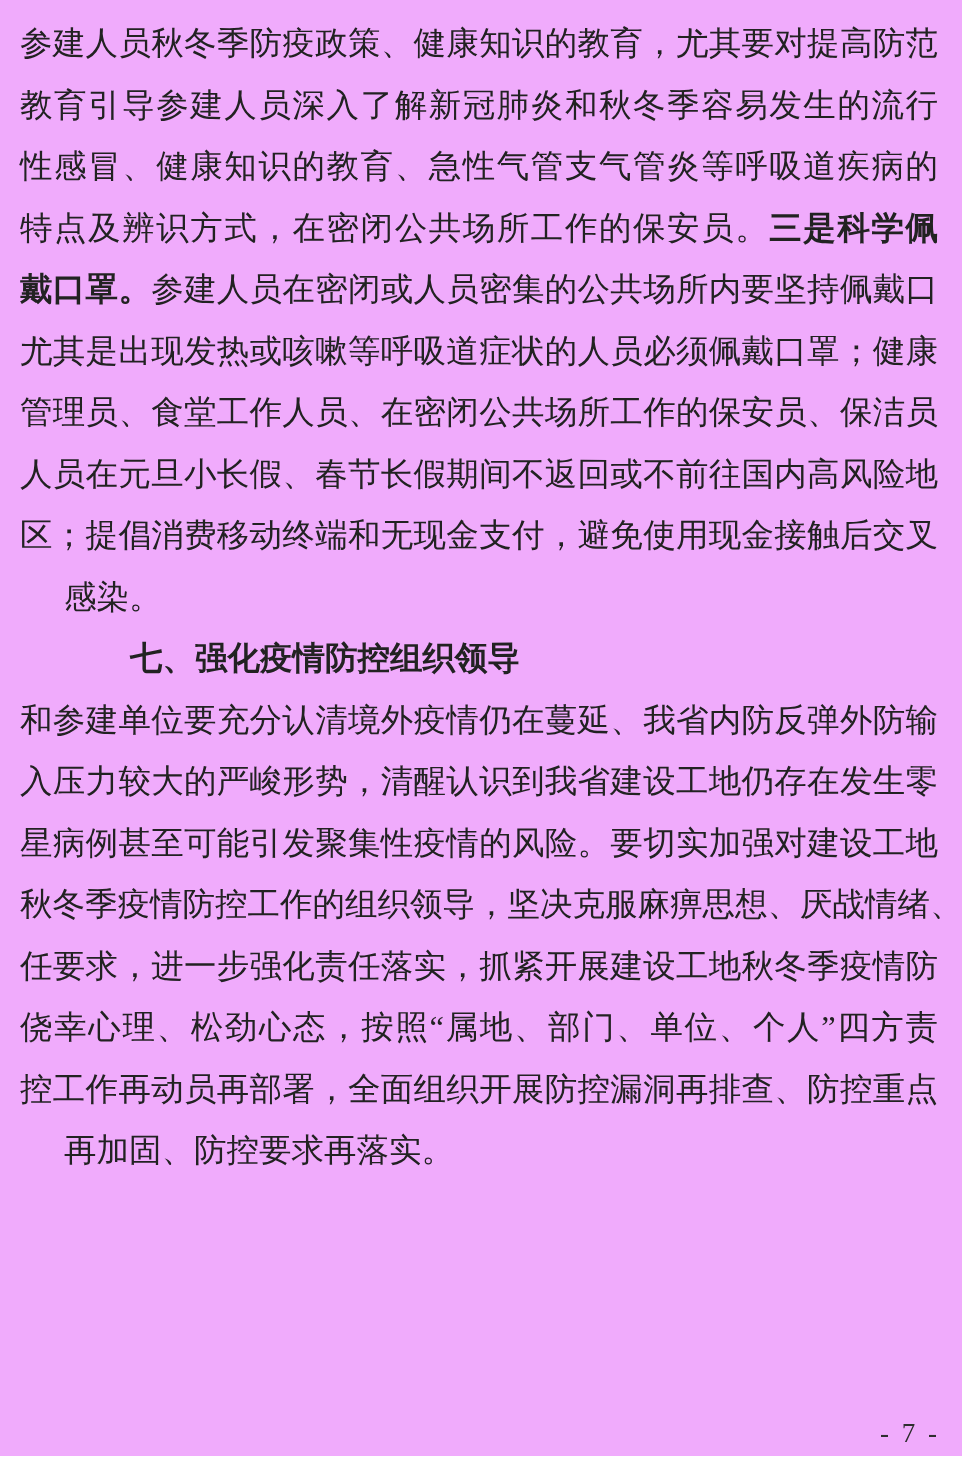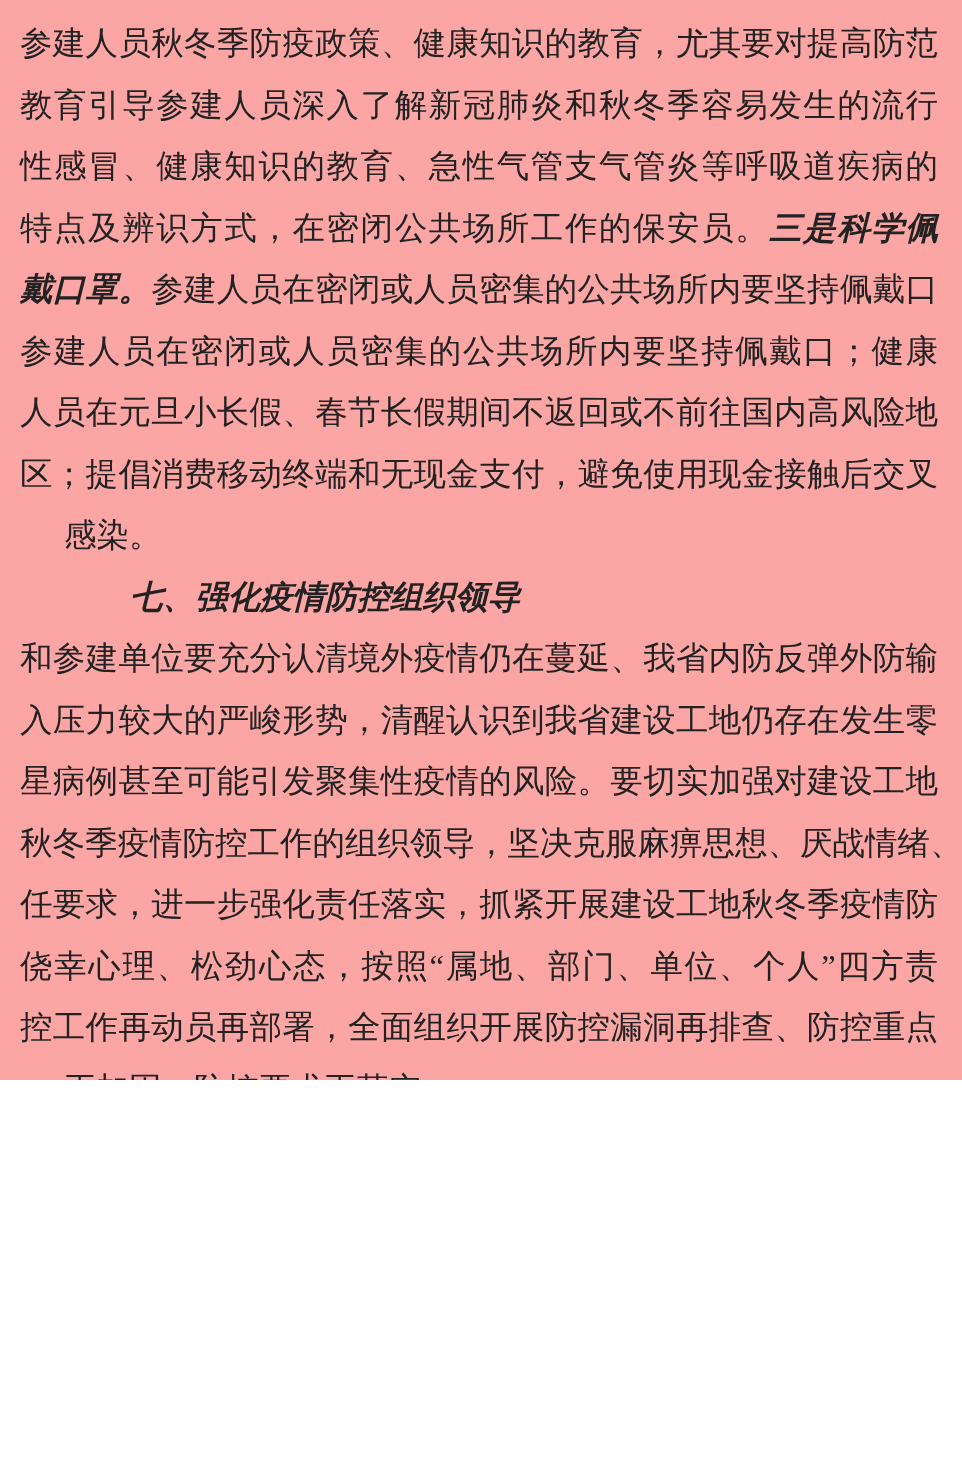--- a/index.html
+++ b/index.html
@@ -11,22 +11,22 @@
     width: 962px;
     height: 1464px;
     font-family: "Liberation Serif", "DejaVu Serif", serif;
     color: #212121;
     overflow: hidden;
   }
   .page {
     position: relative;
     box-sizing: border-box;
     width: 962px;
-    height: 1080px;
-    background: #fca5a5;
+    height: 1456px;
+    background: #f0abfc;
     padding: 13px 24px 0 20px;
     overflow: hidden;
   }
   .line {
     height: 61.5px;
     line-height: 61.5px;
     font-size: 32.5px;
     white-space: nowrap;
     text-align: justify;
     text-align-last: justify;
@@ -37,21 +37,20 @@
     text-align: left;
     text-align-last: left;
     margin-left: 44px;
   }
   .line.indent {
     text-indent: 66px;
   }
   .b, .heading {
     font-weight: 700;
     font-family: "Liberation Sans", "DejaVu Sans", sans-serif;
-    font-style: italic;
   }
   .pagenum {
     position: absolute;
     top: 1418px;
     right: 22px;
     font-size: 27px;
     letter-spacing: 3px;
     color: #2e2e2e;
     text-align: right;
   }
@@ -59,21 +58,22 @@
 </head>
 <body>
 
 <div class="page">
 
   <div class="line"><span>参建人员秋冬季防疫政策、健康知识的教育，尤其要对提高防范</span></div>
   <div class="line"><span>教育引导参建人员深入了解新冠肺炎和秋冬季容易发生的流行</span></div>
   <div class="line"><span>性感冒、健康知识的教育、急性气管支气管炎等呼吸道疾病的</span></div>
   <div class="line"><span>特点及辨识方式，在密闭公共场所工作的保安员。</span><span class="b">三是科学佩</span></div>
   <div class="line"><span class="b">戴口罩。</span><span>参建人员在密闭或人员密集的公共场所内要坚持佩戴口</span></div>
-  <div class="line"><span>参建人员在密闭或人员密集的公共场所内要坚持佩戴口；健康</span></div>
+  <div class="line"><span>尤其是出现发热或咳嗽等呼吸道症状的人员必须佩戴口罩；健康</span></div>
+  <div class="line"><span>管理员、食堂工作人员、在密闭公共场所工作的保安员、保洁员</span></div>
   <div class="line"><span>人员在元旦小长假、春节长假期间不返回或不前往国内高风险地</span></div>
   <div class="line"><span>区；提倡消费移动终端和无现金支付，避免使用现金接触后交叉</span></div>
   <div class="line left"><span>感染。</span></div>
 
   <div class="line left indent heading"><span>七、强化疫情防控组织领导</span></div>
 
   <div class="line"><span>和参建单位要充分认清境外疫情仍在蔓延、我省内防反弹外防输</span></div>
   <div class="line"><span>入压力较大的严峻形势，清醒认识到我省建设工地仍存在发生零</span></div>
   <div class="line"><span>星病例甚至可能引发聚集性疫情的风险。要切实加强对建设工地</span></div>
   <div class="line"><span>秋冬季疫情防控工作的组织领导，坚决克服麻痹思想、厌战情绪、</span></div>

